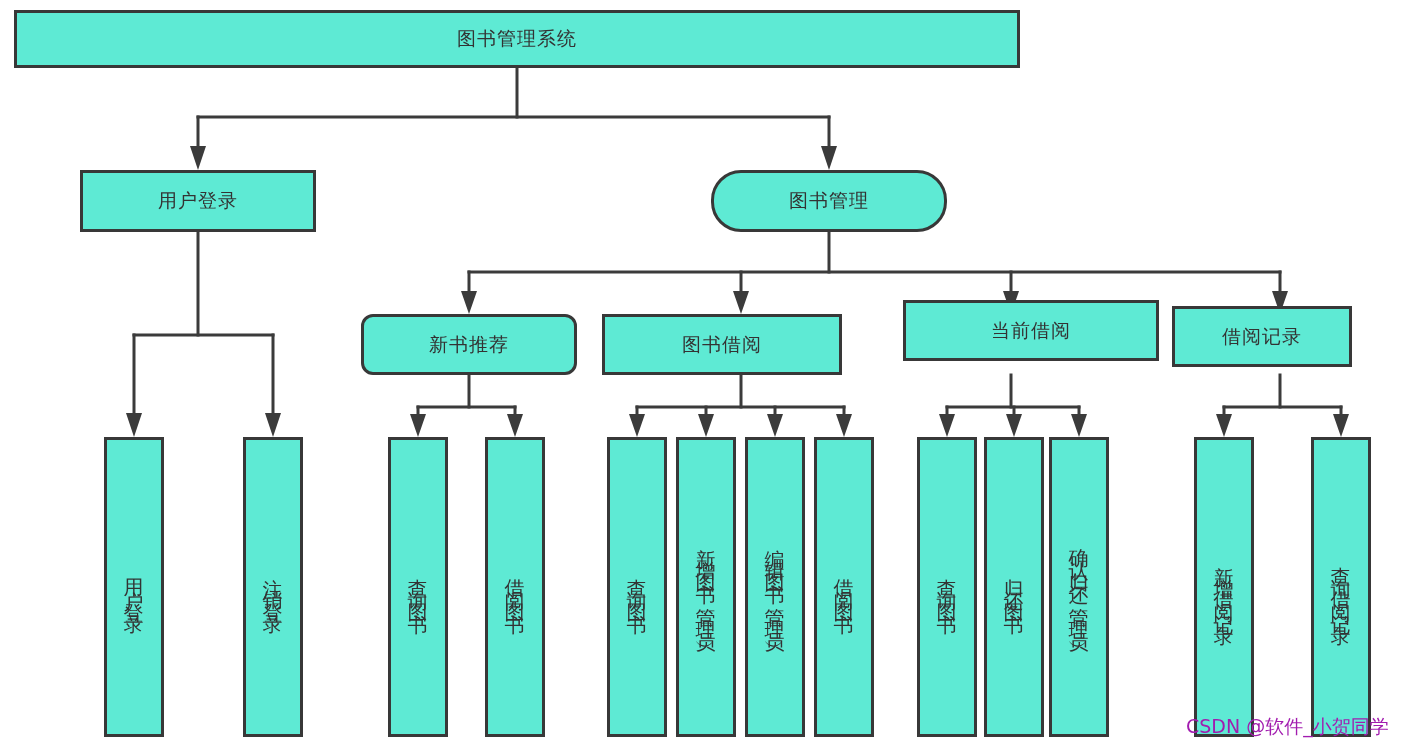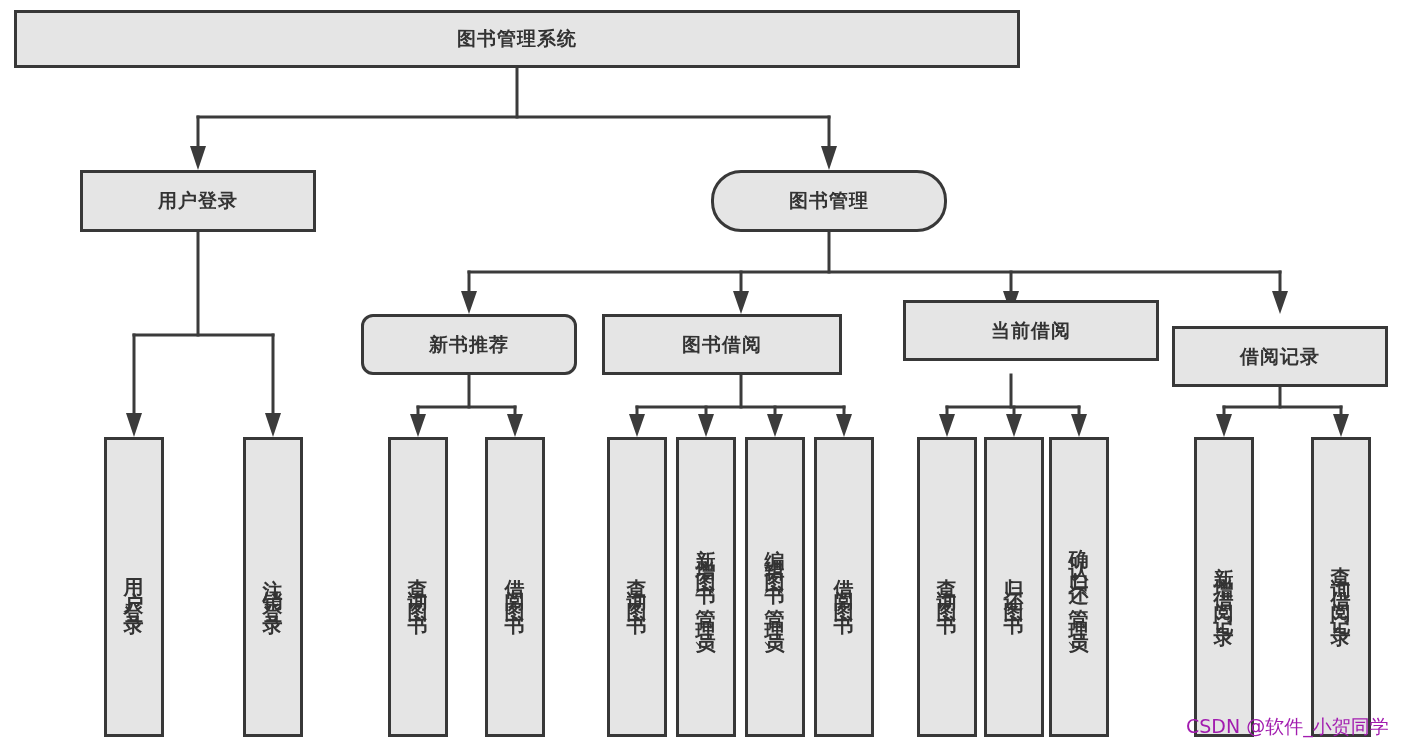--- a/index.html
+++ b/index.html
@@ -13,27 +13,26 @@
   }
   .connectors {
     position: absolute;
     left: 0; top: 0;
     width: 1405px; height: 747px;
     pointer-events: none;
   }
   .box {
     position: absolute;
     box-sizing: border-box;
-    background: #e5e5e5;
+    background: #5eead4;
     border: 3px solid #383838;
     color: #333333;
     display: flex;
     align-items: center;
     justify-content: center;
-    font-weight: bold;
   }
   .hbox {
     font-size: 19px;
     letter-spacing: 1px;
     white-space: nowrap;
   }
   .leaf {
     top: 437px;
     width: 60px;
     height: 300px;
@@ -137,21 +136,21 @@
   </svg>
 
   <div class="box hbox" style="left:14px; top:10px; width:1006px; height:58px;">图书管理系统</div>
 
   <div class="box hbox" style="left:80px; top:170px; width:236px; height:62px;">用户登录</div>
   <div class="box hbox" style="left:711px; top:170px; width:236px; height:62px;border-radius:30px;">图书管理</div>
 
   <div class="box hbox" style="left:361px; top:314px; width:216px; height:61px;border-radius:12px;">新书推荐</div>
   <div class="box hbox" style="left:602px; top:314px; width:240px; height:61px;">图书借阅</div>
   <div class="box hbox" style="left:903px; top:300px; width:256px; height:61px;">当前借阅</div>
-  <div class="box hbox" style="left:1172px; top:326px; width:216px; height:61px;text-align:right;">借阅记录</div>
+  <div class="box hbox" style="left:1172px; top:306px; width:180px; height:61px;text-align:right;">借阅记录</div>
 
   <div class="box leaf" style="left:104px;">用户登录</div>
   <div class="box leaf" style="left:243px;">注销登录</div>
   <div class="box leaf" style="left:388px;">查询图书</div>
   <div class="box leaf" style="left:485px;">借阅图书</div>
   <div class="box leaf" style="left:607px;">查询图书</div>
   <div class="box leaf" style="left:676px;">新增图书（管理员）</div>
   <div class="box leaf" style="left:745px;">编辑图书（管理员）</div>
   <div class="box leaf" style="left:814px;">借阅图书</div>
   <div class="box leaf" style="left:917px;">查询图书</div>

